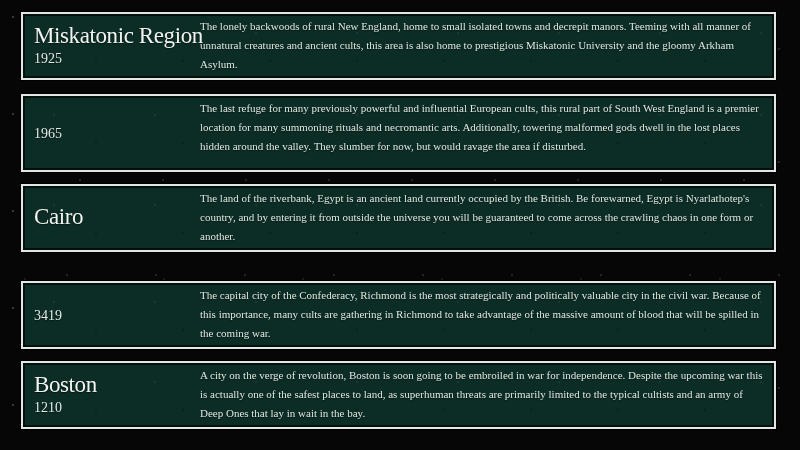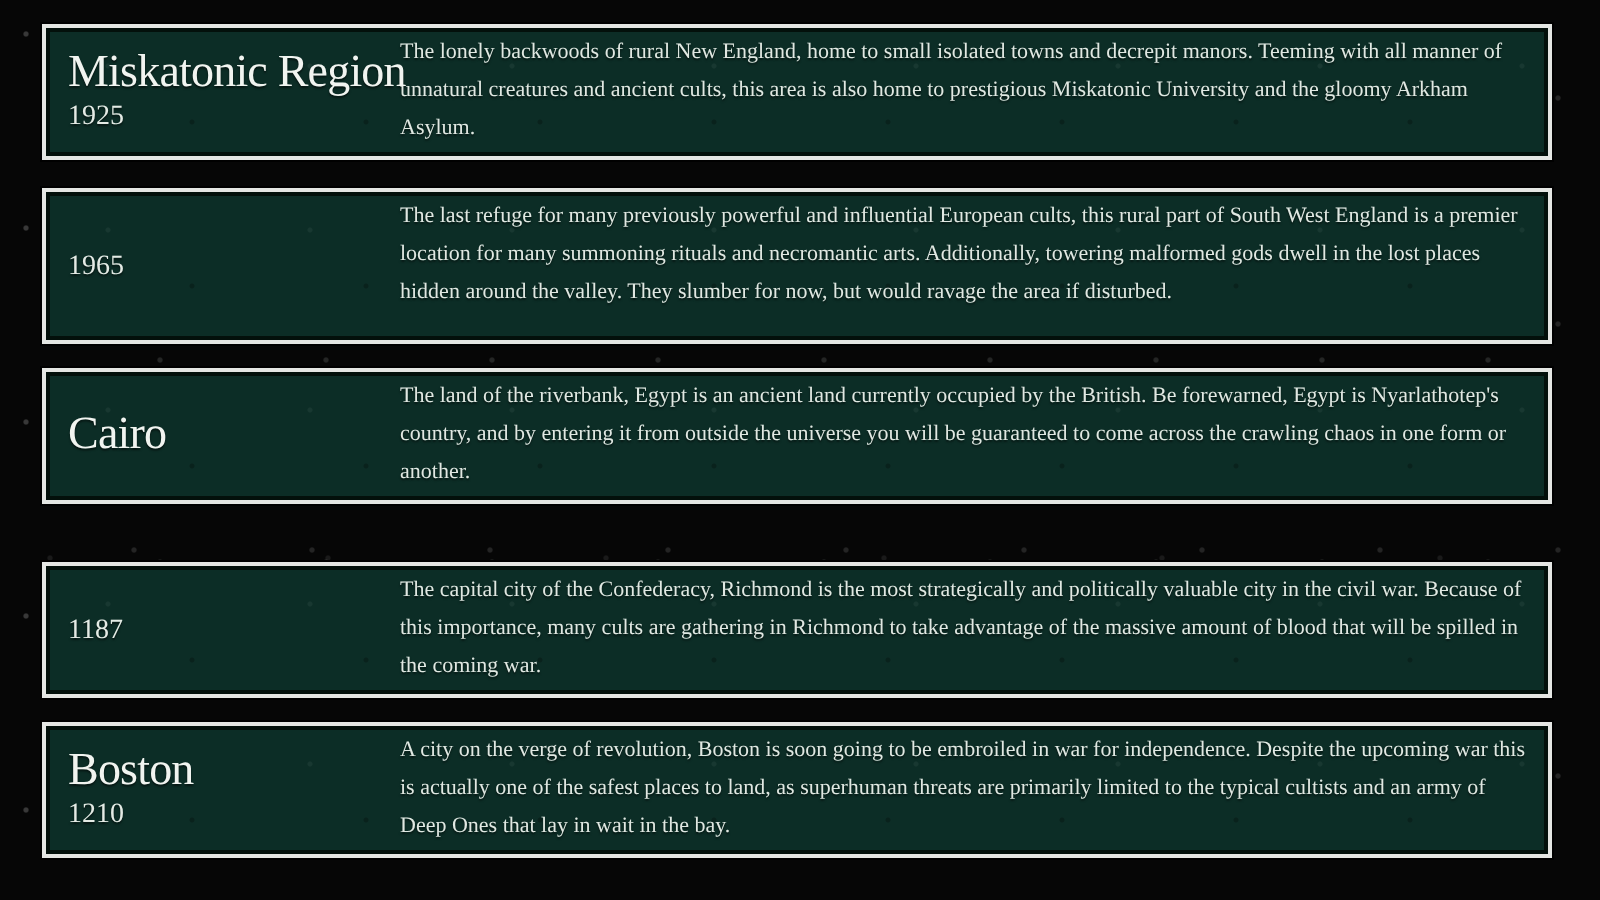--- a/index.html
+++ b/index.html
@@ -112,21 +112,21 @@
     <div class="name-col">
       <div class="loc-name">Cairo</div>
     </div>
     <div class="desc-col">
       <div class="loc-desc">The land of the riverbank, Egypt is an ancient land currently occupied by the British. Be forewarned, Egypt is Nyarlathotep's country, and by entering it from outside the universe you will be guaranteed to come across the crawling chaos in one form or another.</div>
     </div>
   </div>
 
   <div class="card card-4">
     <div class="name-col">
-      <div class="loc-year">1187</div>
+      <div class="loc-year">3419</div>
     </div>
     <div class="desc-col">
       <div class="loc-desc">The capital city of the Confederacy, Richmond is the most strategically and politically valuable city in the civil war. Because of this importance, many cults are gathering in Richmond to take advantage of the massive amount of blood that will be spilled in the coming war.</div>
     </div>
   </div>
 
   <div class="card card-5">
     <div class="name-col">
       <div class="loc-name">Boston</div>
       <div class="loc-year">1210</div>

